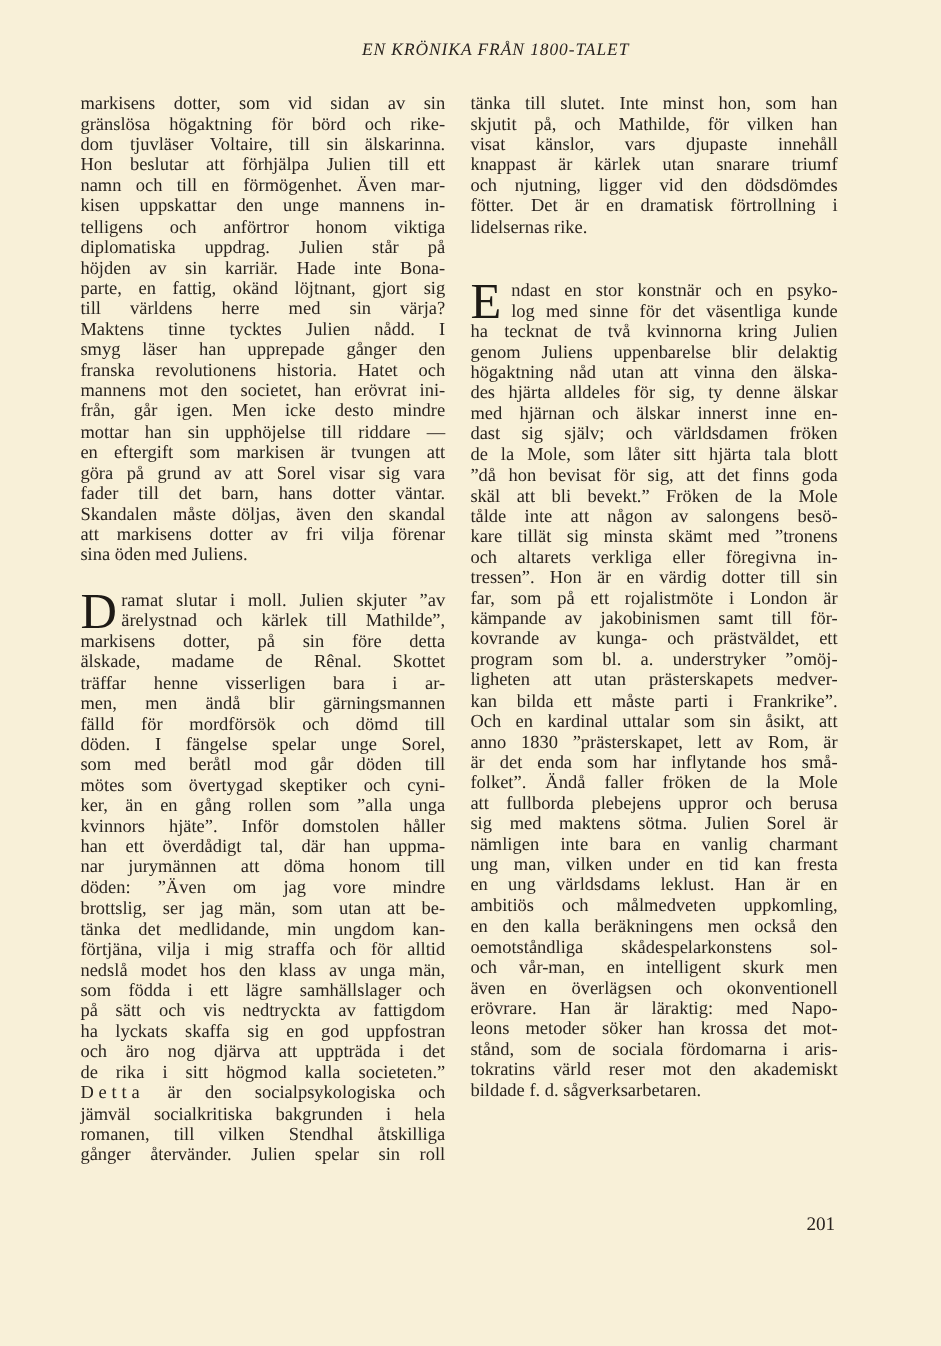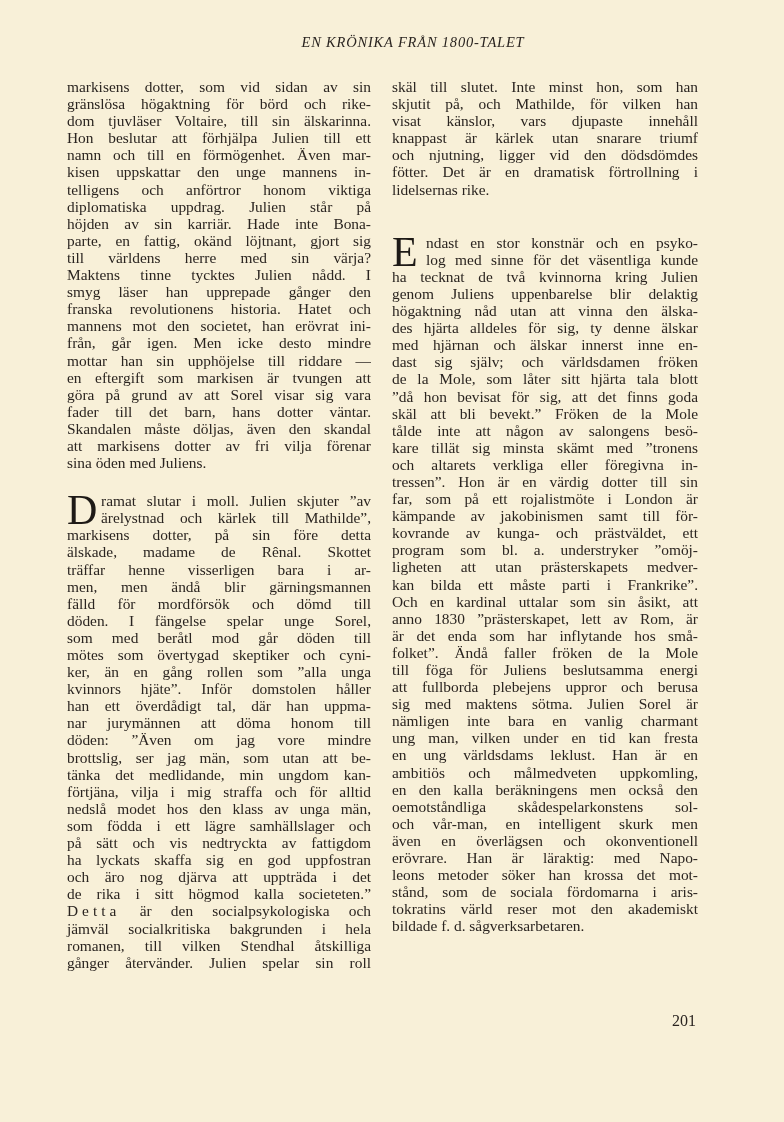--- a/index.html
+++ b/index.html
@@ -105,21 +105,21 @@
     <span class="line">de rika i sitt högmod kalla societeten.”</span>
     <span class="line"><span class="spaced">Detta</span><span> är den socialpsykologiska och</span></span>
     <span class="line">jämväl socialkritiska bakgrunden i hela</span>
     <span class="line">romanen, till vilken Stendhal åtskilliga</span>
     <span class="line">gånger återvänder. Julien spelar sin roll</span>
   </div>
 </div>
 
 <div class="col col-right">
   <div>
-    <span class="line">skäl till slutet. Inte minst hon, som han</span>
+    <span class="line">tänka till slutet. Inte minst hon, som han</span>
     <span class="line">skjutit på, och Mathilde, för vilken han</span>
     <span class="line">visat känslor, vars djupaste innehåll</span>
     <span class="line">knappast är kärlek utan snarare triumf</span>
     <span class="line">och njutning, ligger vid den dödsdömdes</span>
     <span class="line">fötter. Det är en dramatisk förtrollning i</span>
     <span class="line last">lidelsernas rike.</span>
   </div>
   <div class="gap" style="height:36px"></div>
   <div class="para-dropcap">
     <span class="dropcap">E</span>
@@ -141,21 +141,20 @@
     <span class="line">far, som på ett rojalistmöte i London är</span>
     <span class="line">kämpande av jakobinismen samt till för-</span>
     <span class="line">kovrande av kunga- och prästväldet, ett</span>
     <span class="line">program som bl. a. understryker ”omöj-</span>
     <span class="line">ligheten att utan prästerskapets medver-</span>
     <span class="line">kan bilda ett måste parti i Frankrike”.</span>
     <span class="line">Och en kardinal uttalar som sin åsikt, att</span>
     <span class="line">anno 1830 ”prästerskapet, lett av Rom, är</span>
     <span class="line">är det enda som har inflytande hos små-</span>
     <span class="line">folket”. Ändå faller fröken de la Mole</span>
-    <span class="line">till föga för Juliens beslutsamma energi</span>
     <span class="line">att fullborda plebejens uppror och berusa</span>
     <span class="line">sig med maktens sötma. Julien Sorel är</span>
     <span class="line">nämligen inte bara en vanlig charmant</span>
     <span class="line">ung man, vilken under en tid kan fresta</span>
     <span class="line">en ung världsdams leklust. Han är en</span>
     <span class="line">ambitiös och målmedveten uppkomling,</span>
     <span class="line">en den kalla beräkningens men också den</span>
     <span class="line">oemotståndliga skådespelarkonstens sol-</span>
     <span class="line">och vår-man, en intelligent skurk men</span>
     <span class="line">även en överlägsen och okonventionell</span>

